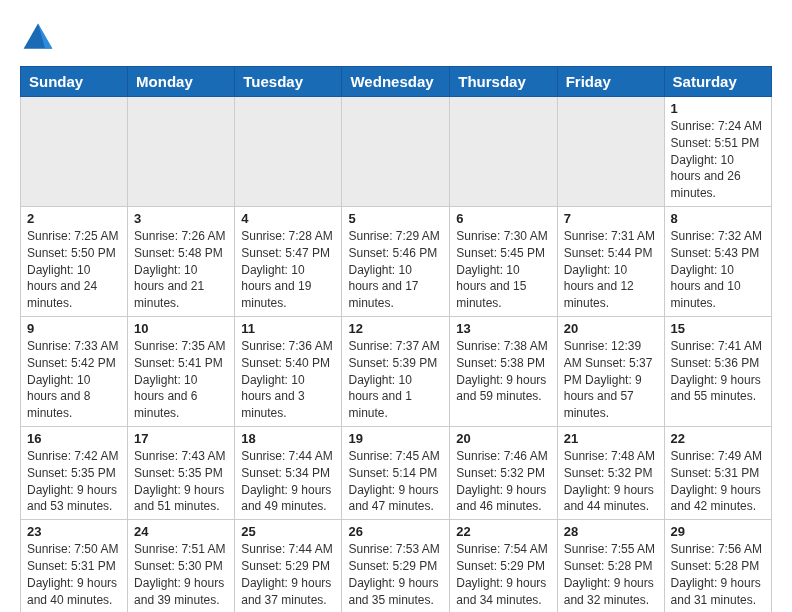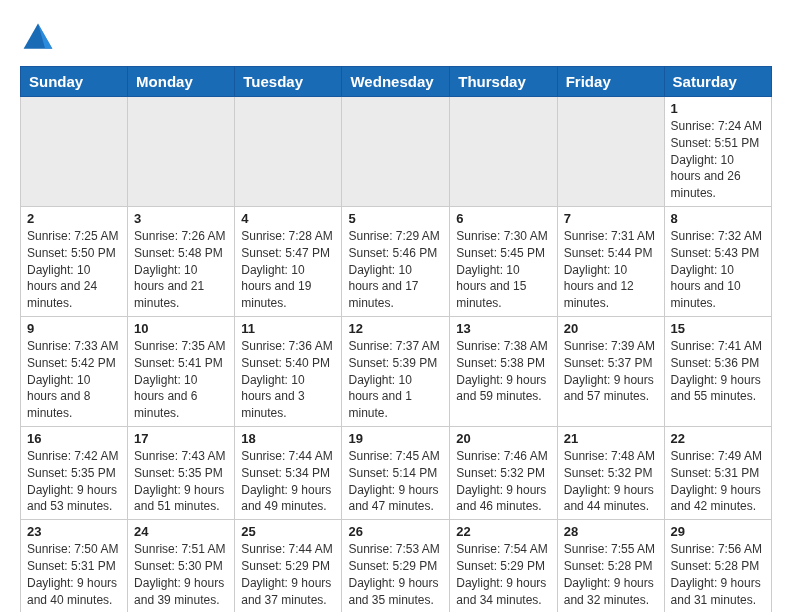--- a/index.html
+++ b/index.html
@@ -204,21 +204,21 @@
 Daylight: 10 hours and 1 minute.</div>
         </td>
         <td>
           <span class="day-number">13</span>
           <div class="day-info">Sunrise: 7:38 AM
 Sunset: 5:38 PM
 Daylight: 9 hours and 59 minutes.</div>
         </td>
         <td>
           <span class="day-number">20</span>
-          <div class="day-info">Sunrise: 7:39 AM
+          <div class="day-info">Sunrise: 12:39 AM
 Sunset: 5:37 PM
 Daylight: 9 hours and 57 minutes.</div>
         </td>
         <td>
           <span class="day-number">15</span>
           <div class="day-info">Sunrise: 7:41 AM
 Sunset: 5:36 PM
 Daylight: 9 hours and 55 minutes.</div>
         </td>
       </tr>

